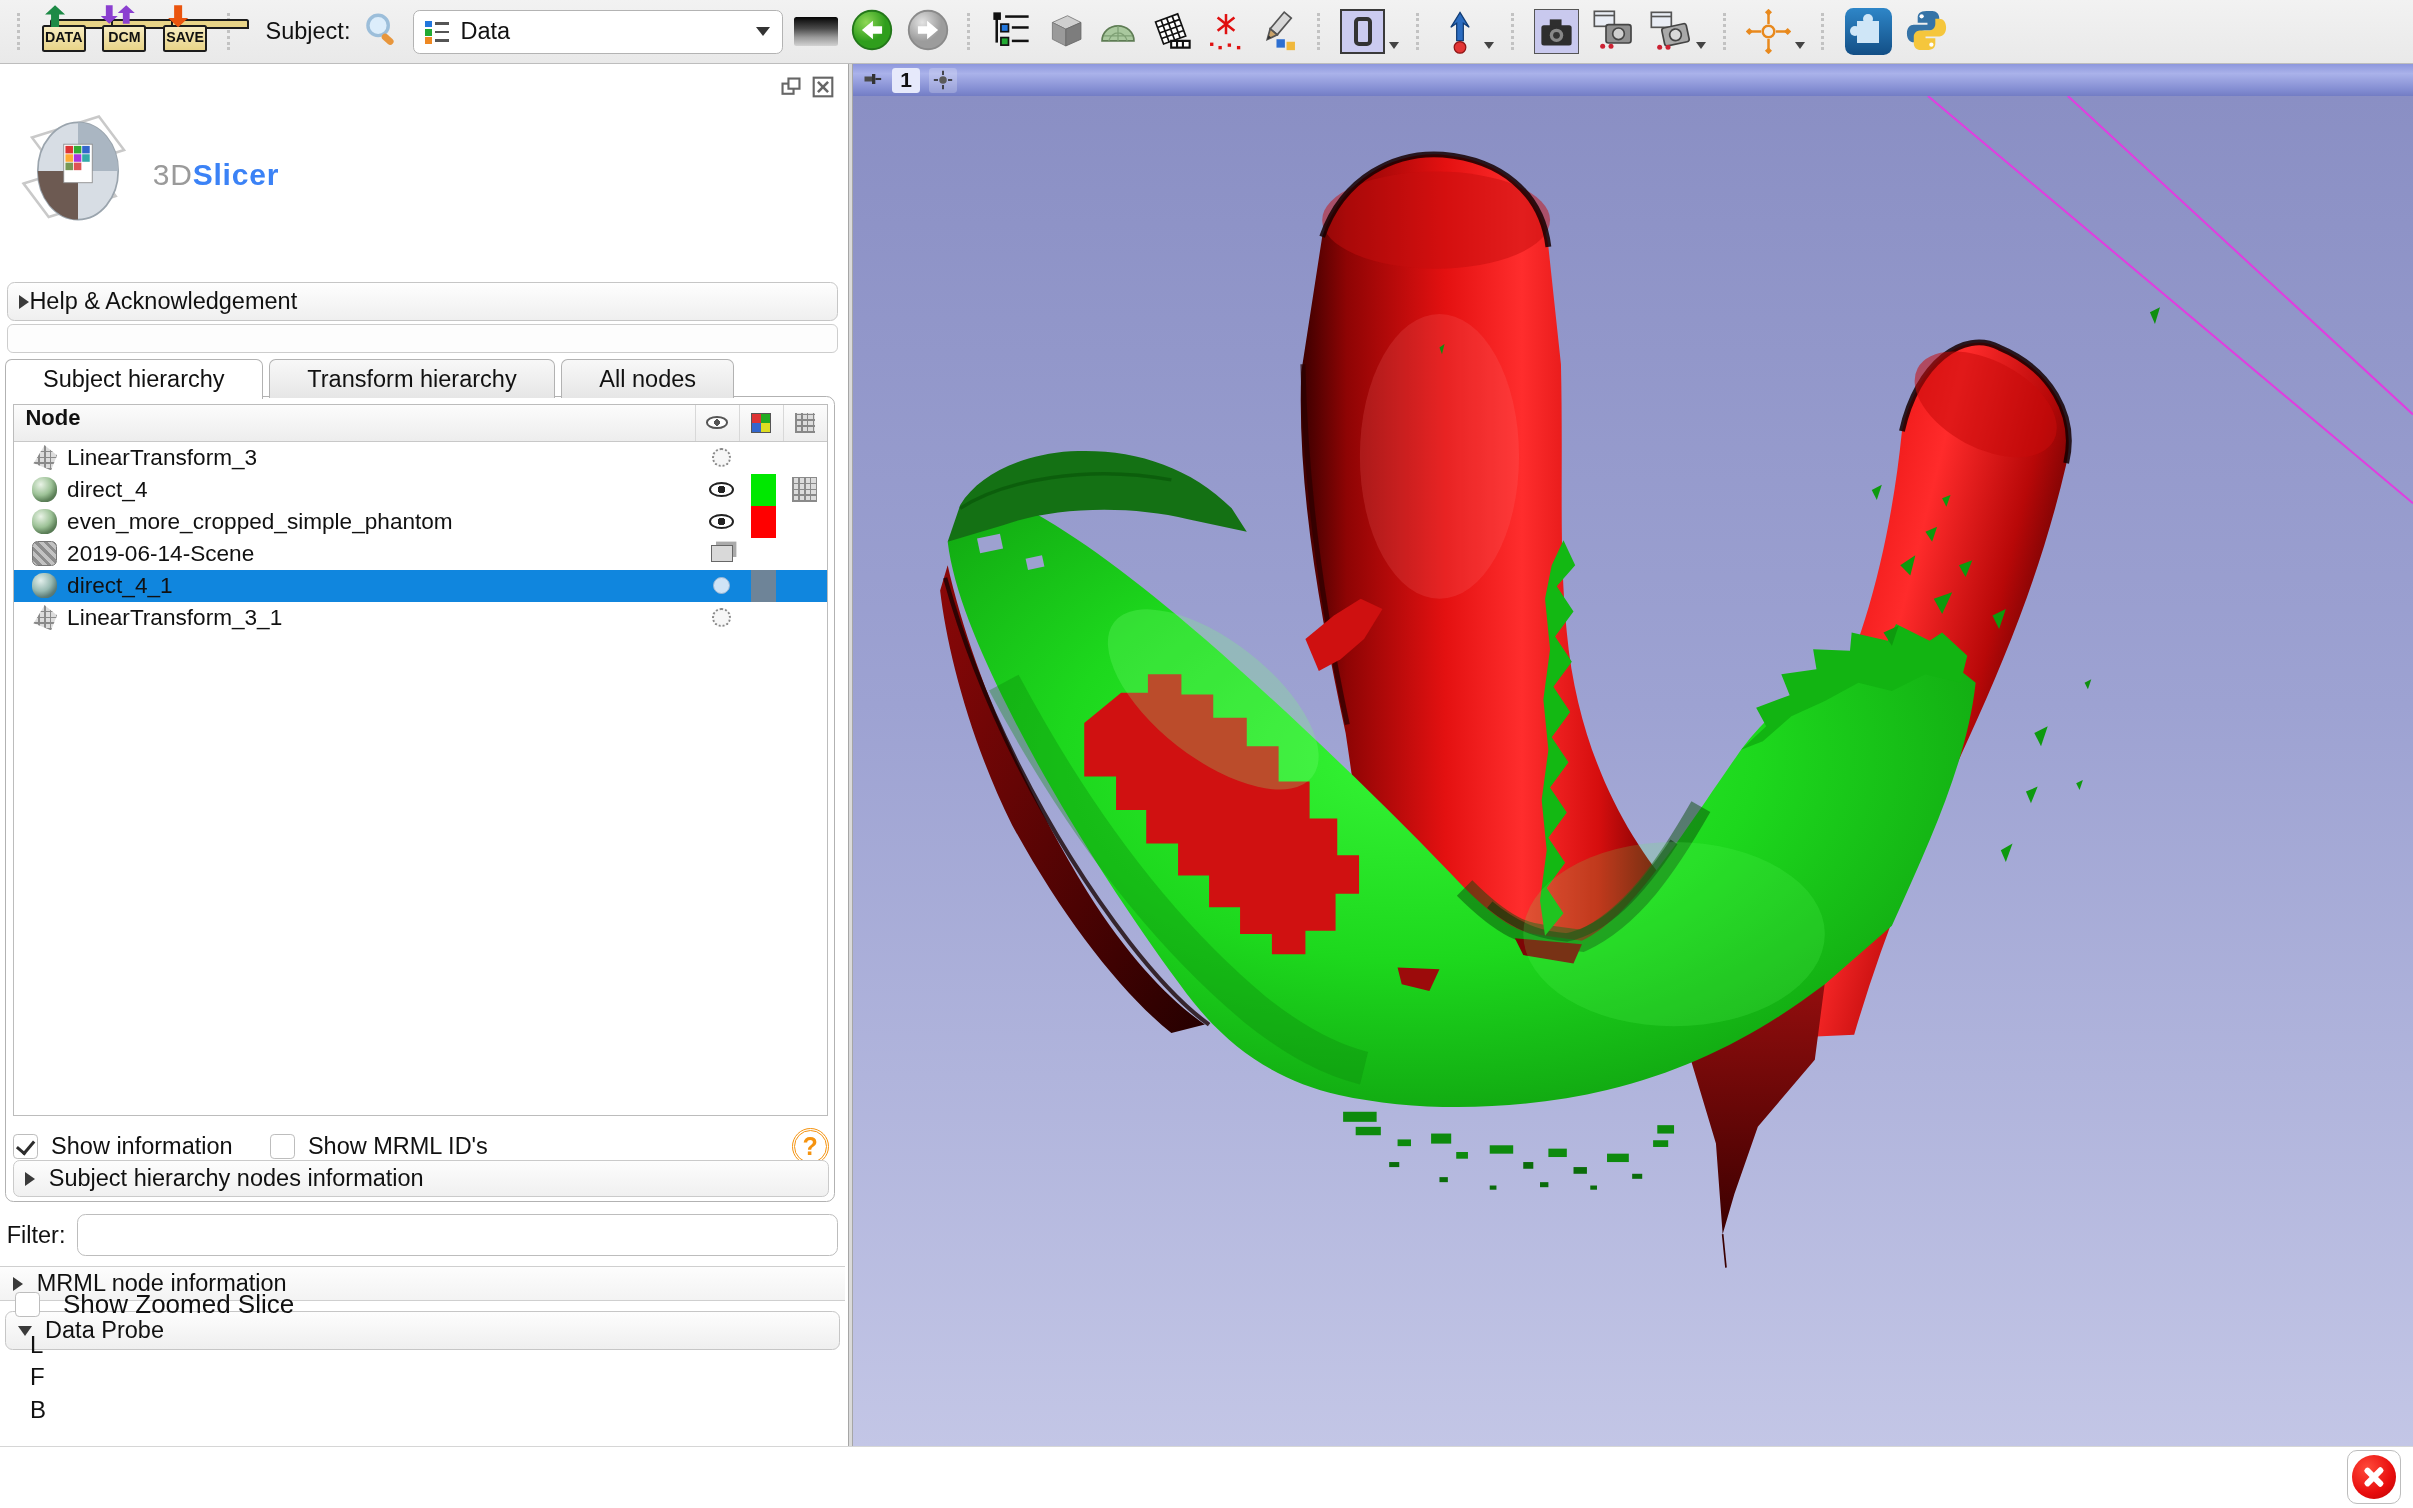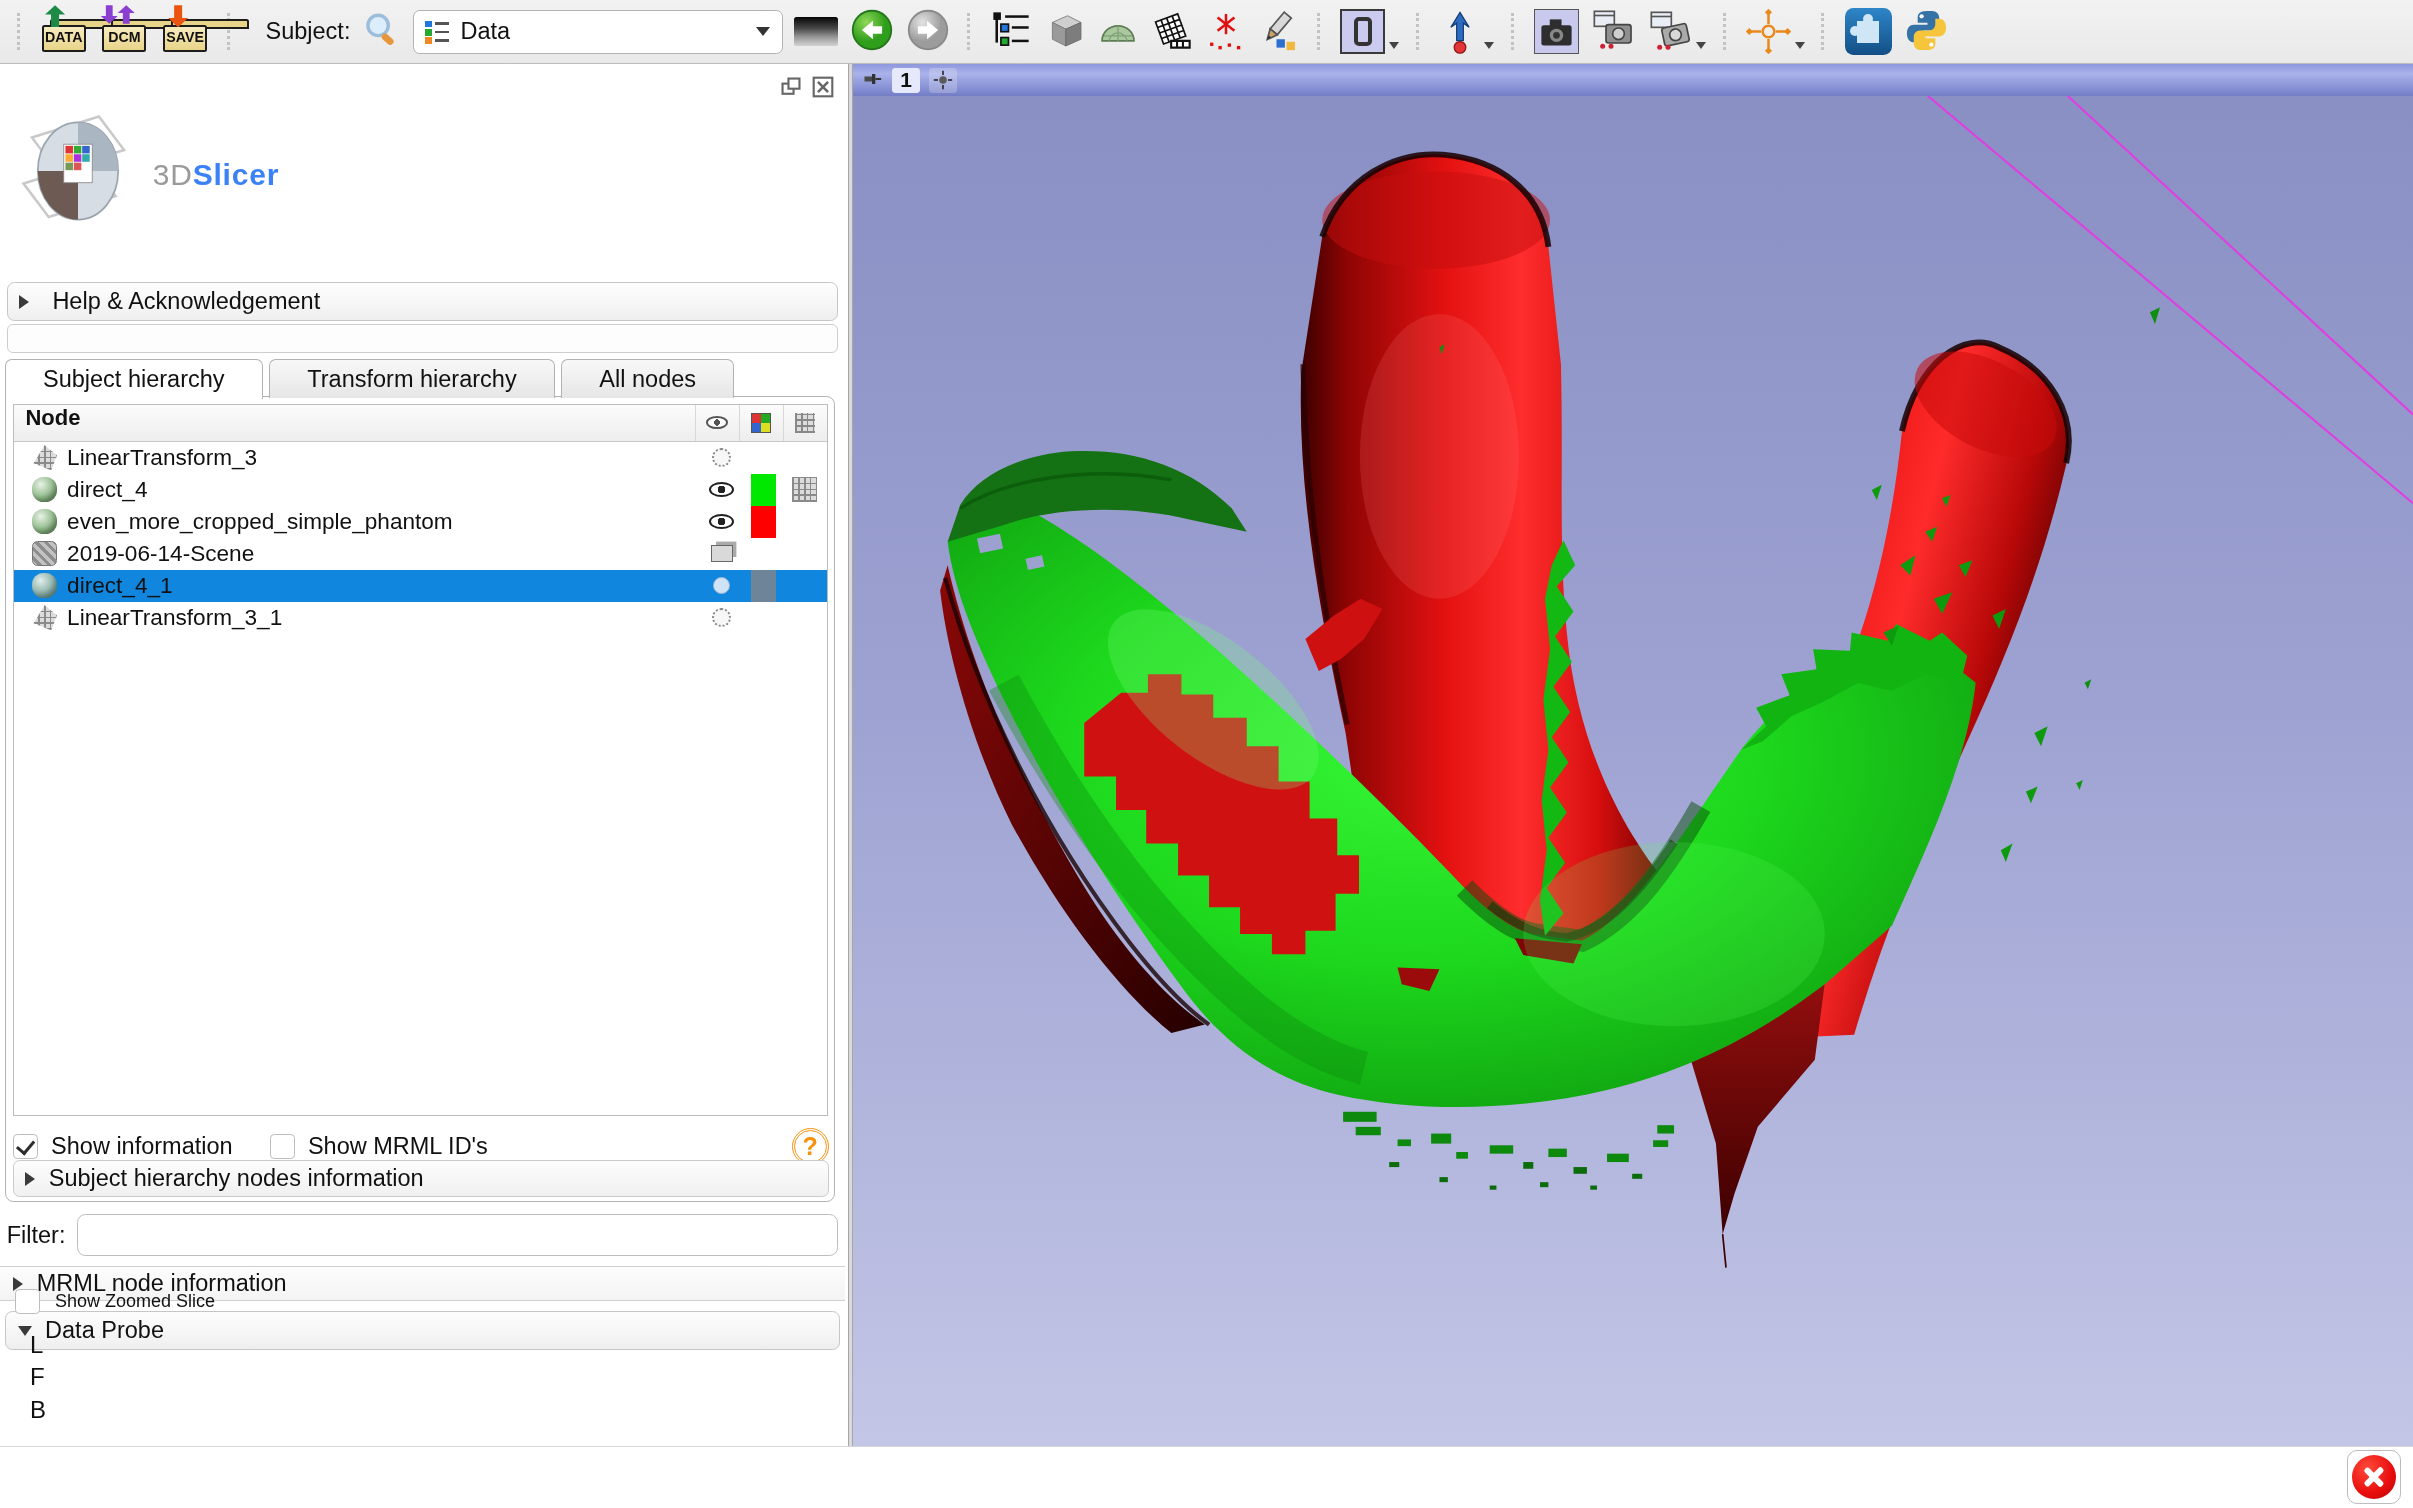--- a/index.html
+++ b/index.html
@@ -40,21 +40,21 @@
     background:#dadada; border-left:0.8px solid #a6a6a6; border-right:0.8px solid #a6a6a6; }
   .panel-mini { position:absolute; right:13.4px; top:11.7px; display:flex; gap:8.4px; }
   .mini-ic { width:23.5px; height:23.5px; display:flex; align-items:center; justify-content:center; }
 
   .logo { position:absolute; left:15px; top:40px; display:flex; align-items:center; }
   .logo-text { font-size:30px; letter-spacing:0.8px; margin-left:11.7px; margin-top:8.4px;}
   .logo-text .g1 { color:#9a9a9a; font-weight:400; }
   .logo-text .g2 { color:#3b82f6; font-weight:bold; }
 
   .collapse-bar { position:absolute; left:6.7px; width:831px; height:39px; border:1.7px solid #c6c6c6; border-radius:7.5px;
-    background:linear-gradient(#fefefe,#efefef); display:flex; align-items:center; padding:0 11.7px; gap:23px; font-size:23.5px; }
+    background:linear-gradient(#fefefe,#efefef); display:flex; align-items:center; padding:0 11.7px; gap:0; font-size:23.5px; }
   .tri-r { width:0; height:0; border-top:7.5px solid transparent; border-bottom:7.5px solid transparent; border-left:10px solid #3a3a3a; }
   .tri-d { width:0; height:0; border-left:7.5px solid transparent; border-right:7.5px solid transparent; border-top:10px solid #3a3a3a; }
   .empty-bar { position:absolute; left:6.7px; top:260px; width:831px; height:28.5px; border:1.7px solid #cdcdcd; border-radius:5.9px; background:#fdfdfd; }
 
   .tabs { position:absolute; left:5px; top:295px; display:flex; gap:6.7px; z-index:3; }
   .tab { height:39px; border:1.7px solid #b2b2b2; border-bottom:none; border-radius:6.7px 6.7px 0 0;
     background:linear-gradient(#f8f8f8,#e6e6e6); font-size:23.5px; display:flex; align-items:center; padding:0 37px; }
   .tab.active { background:#fff; height:40px; margin-bottom:-1.7px; }
 
   .bigbox { position:absolute; left:5px; top:332px; width:830px; height:806px; border:1.7px solid #b2b2b2; border-radius:0 8.4px 8.4px 8.4px; background:#fff; }
@@ -96,21 +96,21 @@
     color:#f5930f; font-size:25px; font-weight:bold; display:flex; align-items:center; justify-content:center; background:#fff; }
   .subbar { position:absolute; left:6.7px; top:763px; width:816px; height:37px; border:1.7px solid #cacaca; border-radius:6.7px;
     background:linear-gradient(#fdfdfd,#f0f0f0); display:flex; align-items:center; gap:13.4px; padding:0 11.7px; font-size:23.5px; }
 
   .filter-row { position:absolute; left:6.7px; top:1150px; width:831px; display:flex; align-items:center; gap:11.7px; font-size:23.5px; }
   .filter-input { flex:1; height:42px; border:1.7px solid #bdbdbd; border-radius:8.4px; background:#fff; font-size:22.6px; padding:0 10px; font-family:inherit; }
   .mrml-bar { position:absolute; left:0px; top:1202px; width:845px; height:35px; border-top:1.7px solid #cfcfcf; border-bottom:1.7px solid #cfcfcf;
     background:linear-gradient(#fdfdfd,#f3f3f3); display:flex; align-items:center; gap:13.4px; padding:0 13.4px; font-size:23.5px; }
   .probe-bar { position:absolute; left:5px; top:1247px; width:835px; height:39px; border:1.7px solid #c6c6c6; border-radius:7.5px;
     background:linear-gradient(#fdfdfd,#efefef); display:flex; align-items:center; gap:13.4px; padding:0 11.7px; font-size:23.5px; }
-  .zoomed-row { position:absolute; left:15px; top:1217px; display:flex; align-items:center; gap:15px; font-size:18px; }
+  .zoomed-row { position:absolute; left:15px; top:1217px; display:flex; align-items:center; gap:23px; font-size:26px; }
   .orient { position:absolute; left:30px; font-size:24px; }
 
   
   .viewport { position:absolute; left:853px; top:64px; width:1560px; height:1383px; display:flex; flex-direction:column; }
   .vp-bar { height:32px; background:linear-gradient(#8d97dd 0%,#aab2ea 30%,#7f89cf 85%,#737dc4 100%);
     display:flex; align-items:center; padding:0 8.4px; gap:8.4px; }
   .vp-num { min-width:28.5px; height:25px; background:#e6e9fb; border-radius:3.4px; display:flex; align-items:center; justify-content:center;
     font-size:21px; font-weight:bold; color:#111; }
   .vp-tool { width:28.5px; height:25px; background:rgba(255,255,255,.22); border-radius:3.4px; display:flex; align-items:center; justify-content:center; }
   .vp-canvas { position:relative; flex:1; background:linear-gradient(#8a8fc4,#9da2d2 45%,#c3c6e6); overflow:hidden; }

